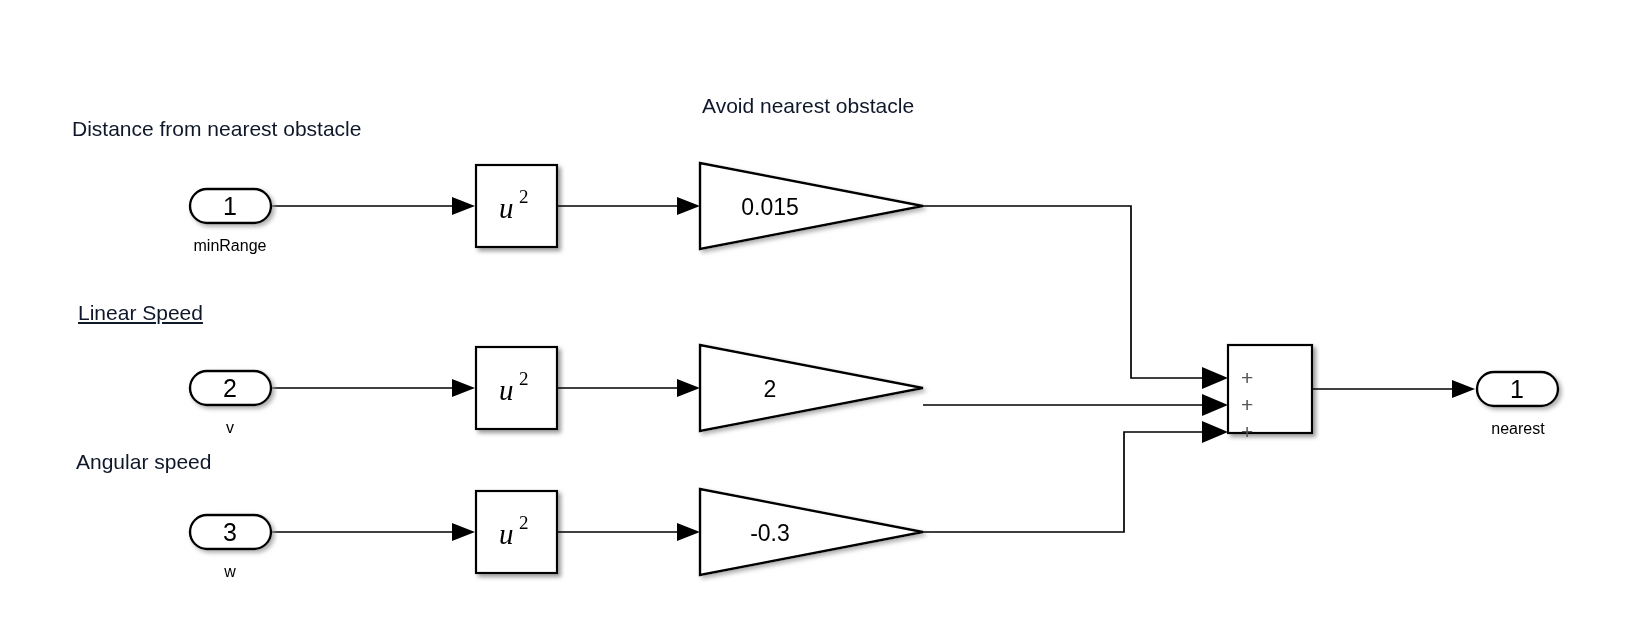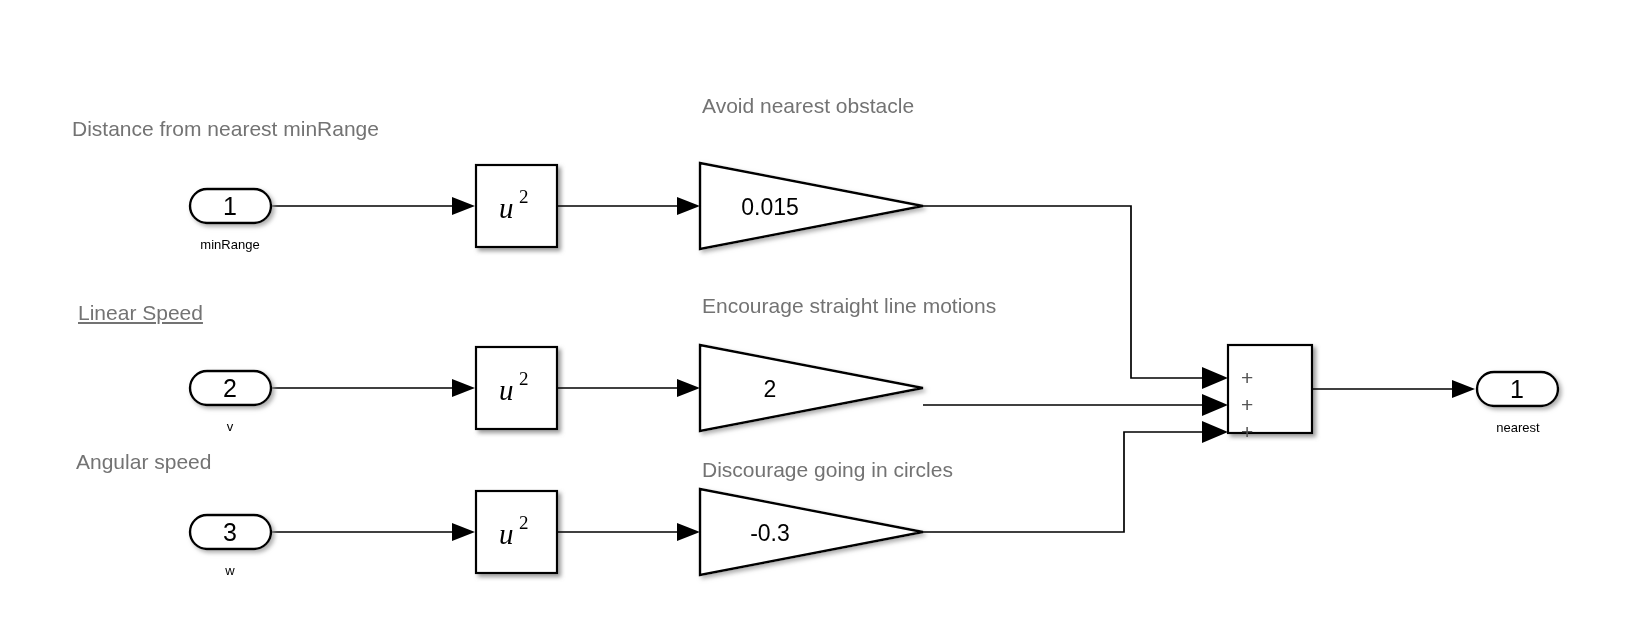--- a/index.html
+++ b/index.html
@@ -20,28 +20,28 @@
     position: absolute;
     left: 0;
     top: 0;
     width: 1637px;
     height: 624px;
   }
   .annot {
     position: absolute;
     font-family: "Liberation Sans", sans-serif;
     font-size: 21px;
-    color: #737373;
+    color: #0f172a;
     white-space: nowrap;
     line-height: 1;
   }
   .port-label {
     position: absolute;
     font-family: "Liberation Sans", sans-serif;
-    font-size: 13px;
+    font-size: 16px;
     color: #000000;
     white-space: nowrap;
     text-align: center;
     line-height: 1;
   }
   .block-text {
     font-family: "Liberation Sans", sans-serif;
     font-size: 23px;
     fill: #000000;
   }
@@ -189,31 +189,29 @@
     </g>
     <text class="port-num" x="223" y="397">2</text>
 
     <g filter="url(#softshadow)">
       <rect class="shape" x="190" y="515" width="81" height="34" rx="17" ry="17" stroke-width="2.4"></rect>
     </g>
     <text class="port-num" x="223" y="541">3</text>
 
   </svg>
 
-  <div class="annot" style="left:72px; top:118px;">Distance from nearest minRange</div>
+  <div class="annot" style="left:72px; top:118px;">Distance from nearest obstacle</div>
 
   <div class="annot" style="left:702px; top:95px;">Avoid nearest obstacle</div>
 
   <div class="annot" style="left:78px; top:302px;text-decoration:underline;">Linear Speed</div>
 
-  <div class="annot" style="left:702px; top:295px;">Encourage straight line motions</div>
 
   <div class="annot" style="left:76px; top:451px;">Angular speed</div>
 
-  <div class="annot" style="left:702px; top:459px;">Discourage going in circles</div>
 
   <div class="port-label" style="left:150px; top:238px; width:160px;">minRange</div>
 
   <div class="port-label" style="left:150px; top:420px; width:160px;">v</div>
 
   <div class="port-label" style="left:150px; top:564px; width:160px;">w</div>
 
   <div class="port-label" style="left:1438px; top:421px; width:160px;">nearest</div>
 
 </div>

